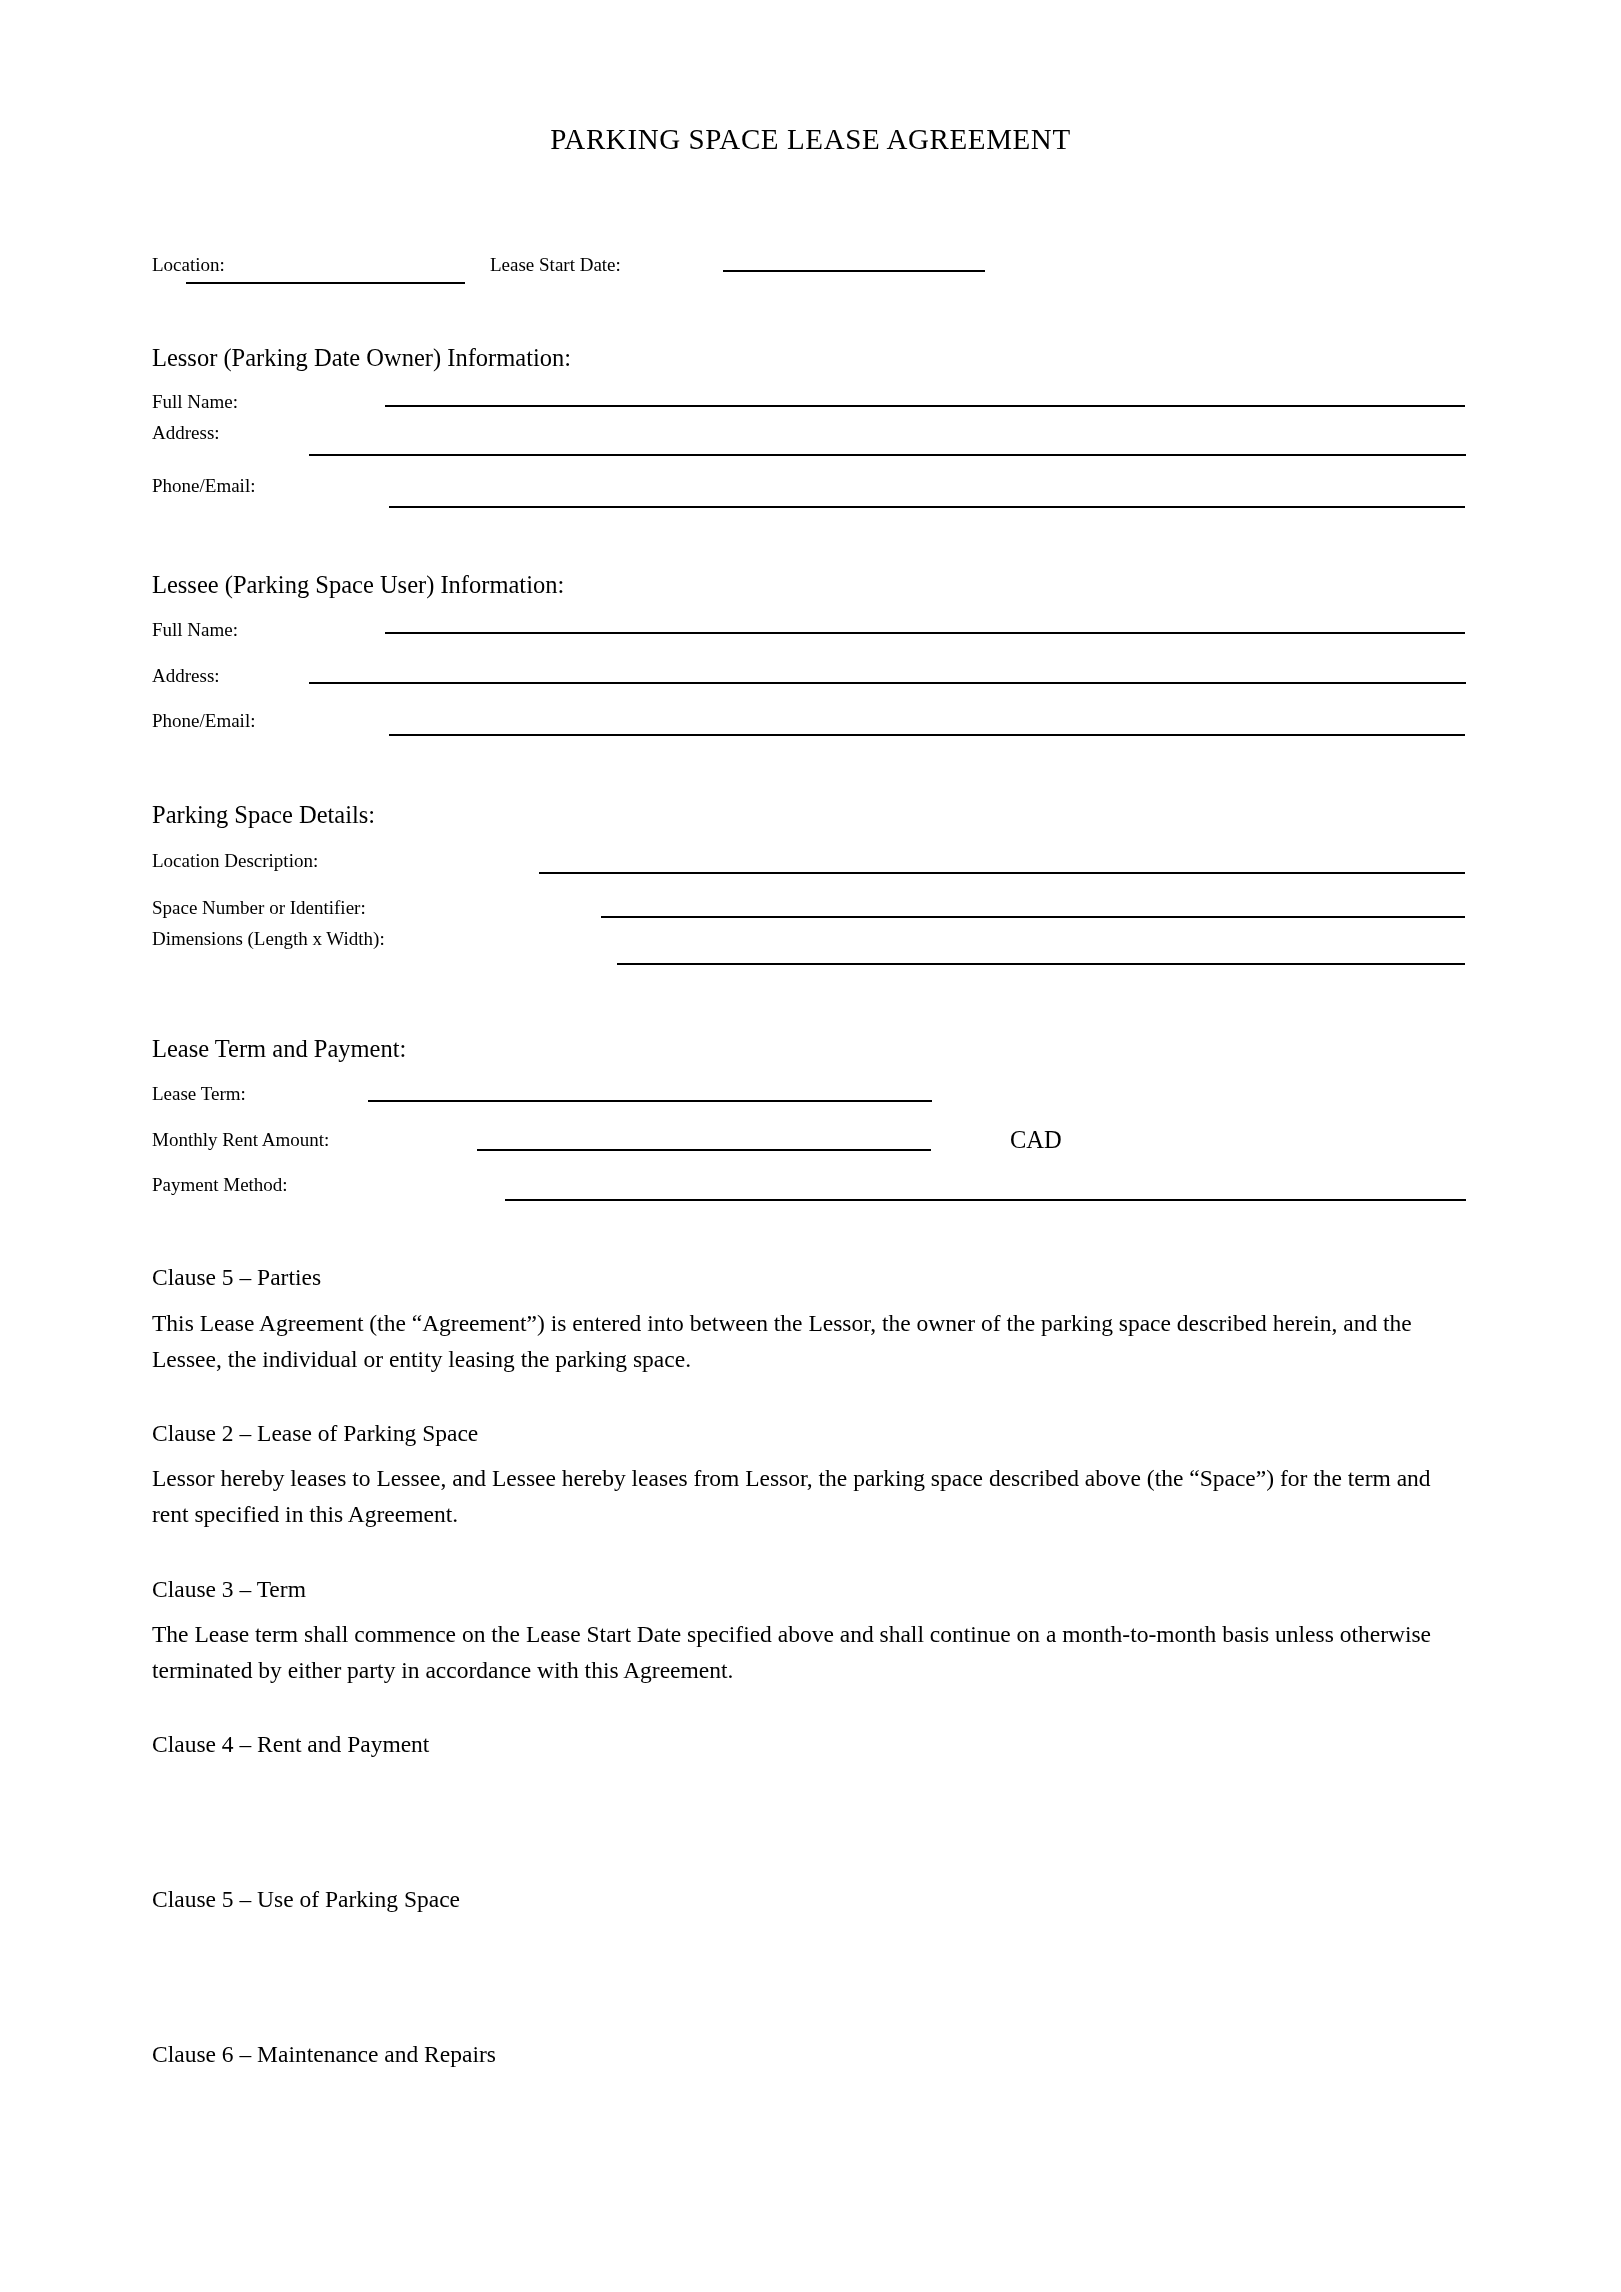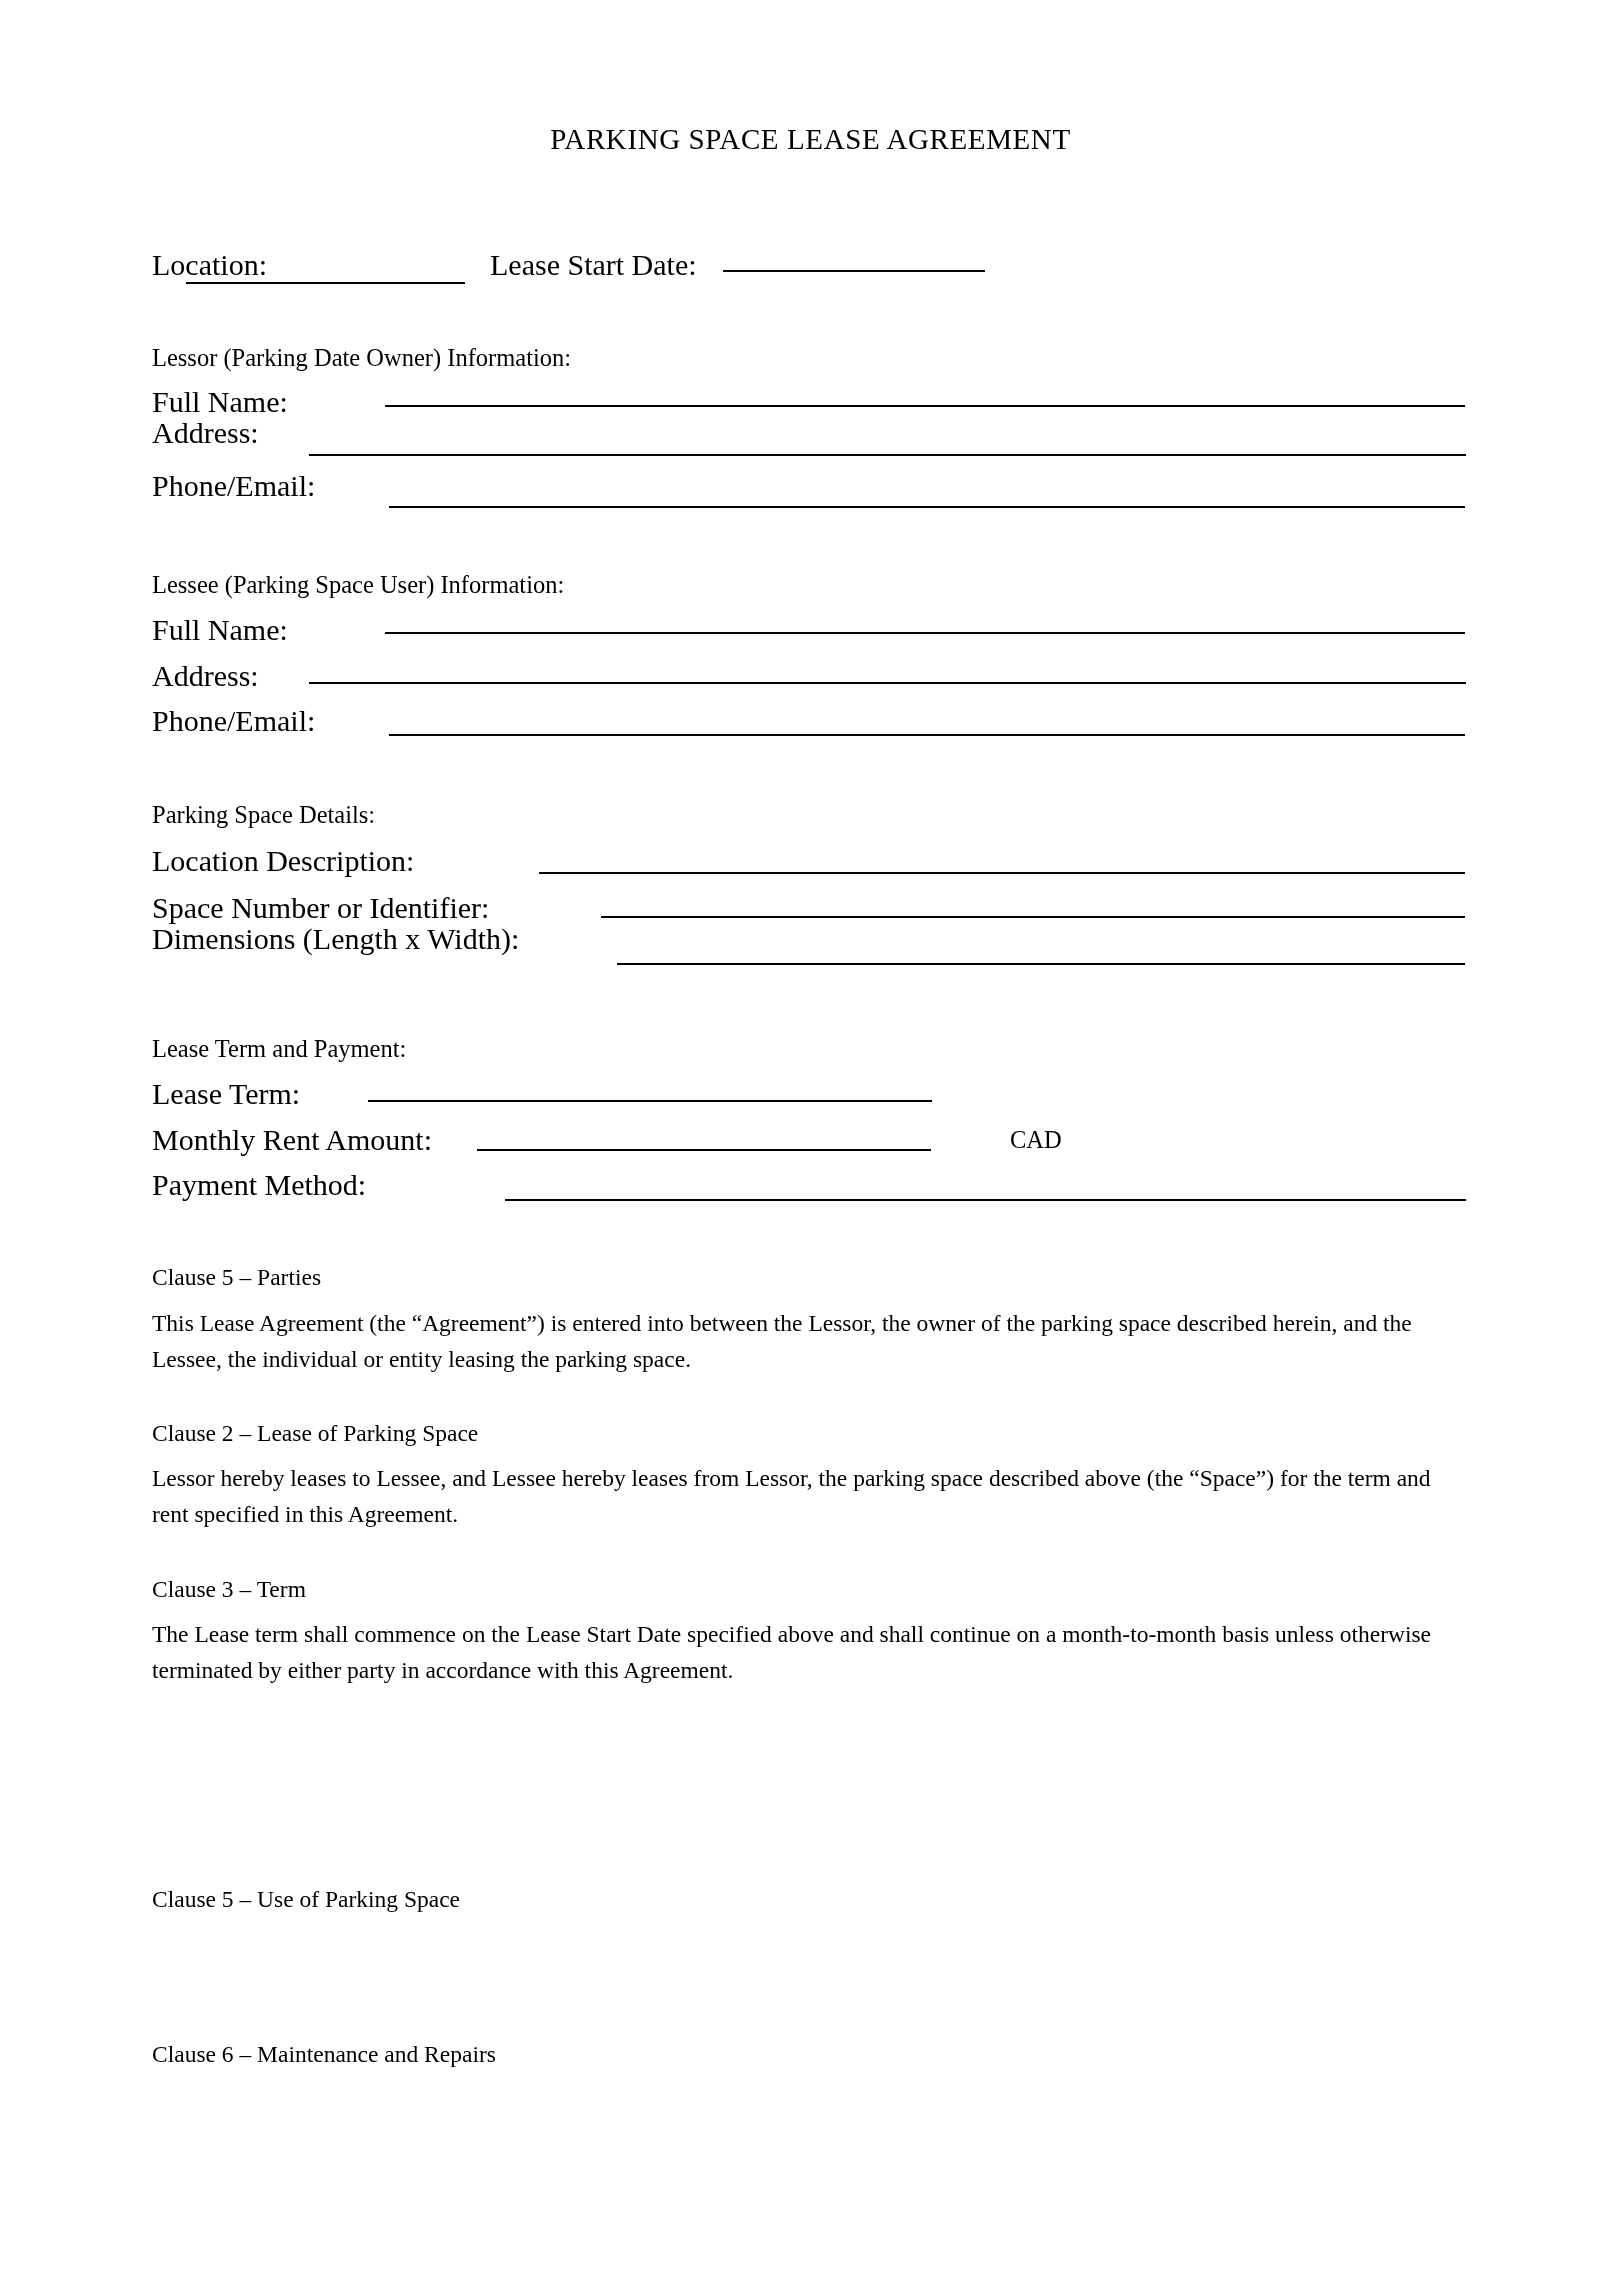--- a/index.html
+++ b/index.html
@@ -35,21 +35,21 @@
   }
 
   
   .row {
     position: absolute;
     left: 152px;
     height: 33px;
     white-space: nowrap;
   }
   .label {
-    font-size: 30px;
+    font-size: 19px;
     line-height: 33px;
     display: inline-block;
     vertical-align: top;
   }
   .section-head {
     position: absolute;
     left: 152px;
     font-size: 24.5px;
     line-height: 33px;
     white-space: nowrap;
@@ -175,19 +175,20 @@
 
   <div class="clause-head" style="top:1262px;">Clause 5 – Parties</div>
   <div class="clause-body" style="top:1305px;">This Lease Agreement (the “Agreement”) is entered into between the Lessor, the owner of the parking space described herein, and the Lessee, the individual or entity leasing the parking space.</div>
 
   <div class="clause-head" style="top:1418px;">Clause 2 – Lease of Parking Space</div>
   <div class="clause-body" style="top:1460px;">Lessor hereby leases to Lessee, and Lessee hereby leases from Lessor, the parking space described above (the “Space”) for the term and rent specified in this Agreement.</div>
 
   <div class="clause-head" style="top:1574px;">Clause 3 – Term</div>
   <div class="clause-body" style="top:1616px;">The Lease term shall commence on the Lease Start Date specified above and shall continue on a month-to-month basis unless otherwise terminated by either party in accordance with this Agreement.</div>
 
+  <div class="clause-head" style="top:1729px;">Clause 4 – Rent and Payment</div>
 
   <div class="clause-head" style="top:1884px;">Clause 5 – Use of Parking Space</div>
 
   <div class="clause-head" style="top:2039px;">Clause 6 – Maintenance and Repairs</div>
 
 </div>
 
 
 </body></html>

